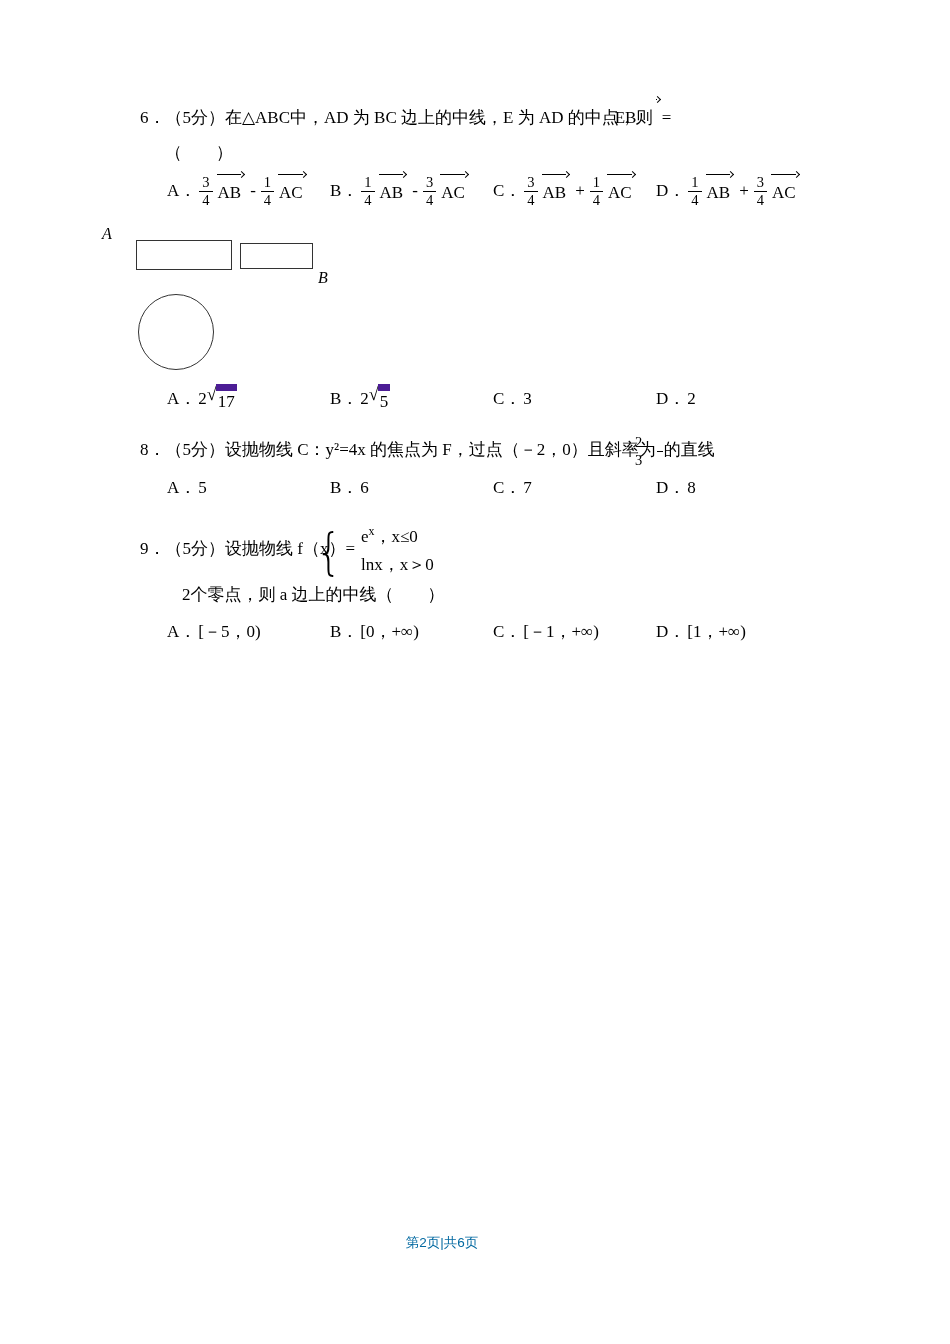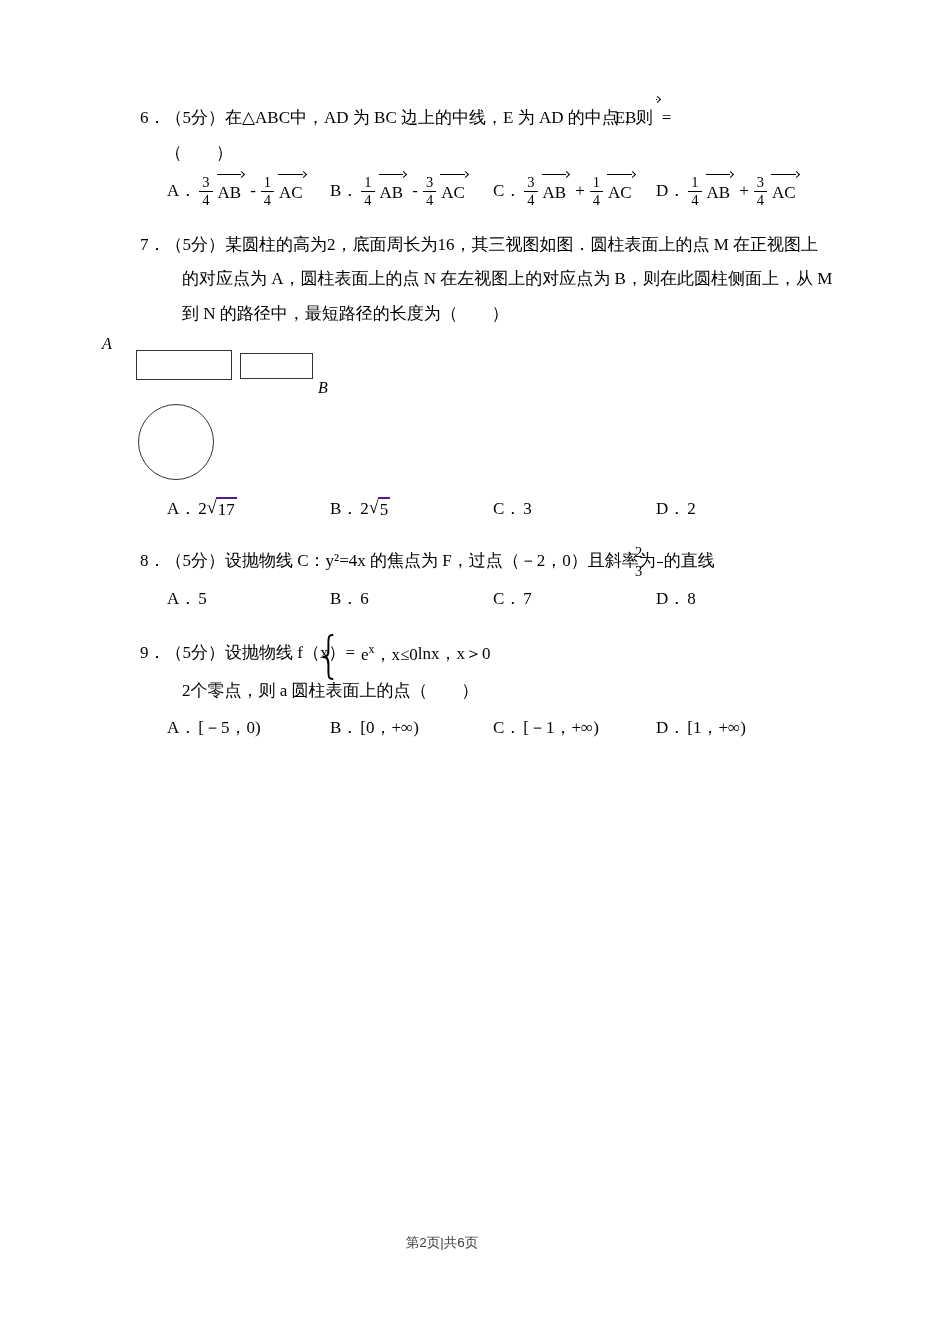--- a/index.html
+++ b/index.html
@@ -20,37 +20,37 @@
   .frac{display:inline-flex;flex-direction:column;text-align:center;font-size:14.5px;line-height:1.2;vertical-align:middle;margin:0 1px;}
   .frac .num{display:block;border-bottom:1px solid #000;padding:0 3px;}
   .frac .den{display:block;}
   
   .vec{position:relative;display:inline-block;margin:0 2px;padding:3px 3px 0 2px;}
   .vec::before{content:"";position:absolute;left:1px;right:3px;top:1px;border-top:1px solid #000;}
   .vec::after{content:"";position:absolute;right:0;top:-1px;width:4px;height:4px;border-top:1px solid #000;border-right:1px solid #000;transform:rotate(45deg);}
   
   .sqrt{display:inline-flex;align-items:flex-start;}
   .rad-sign{font-size:18px;line-height:1.15;}
-  .radicand{border-top:2px solid #4c1d95;padding:0 2px;margin-left:-1px;line-height:1.3;}
+  .radicand{border-top:7px solid #4c1d95;padding:0 2px;margin-left:-1px;line-height:1.3;}
   
   .piecewise{display:inline-flex;align-items:center;vertical-align:middle;margin:0 3px;}
   .brace{display:inline-block;font-size:40px;line-height:1;transform:scaleY(1.25);font-family:"DejaVu Sans",sans-serif;font-weight:300;margin-right:3px;}
-  .pieces{display:inline-flex;flex-direction:row;row-gap:3px;line-height:1.5;text-indent:0;}
+  .pieces{display:inline-flex;flex-direction:column;row-gap:3px;line-height:1.5;text-indent:0;}
   .piece sup{font-size:0.7em;}
   
   .figure{position:relative;height:152px;margin:6px 0 2px -24px;}
   .fig-label{position:absolute;font-style:italic;font-size:16px;line-height:1;}
   .label-a{left:-14px;top:-2px;}
   .label-b{left:202px;top:42px;}
   .fig-rect{position:absolute;border:1px solid #333;background:#fff;}
   .rect-front{left:20px;top:12px;width:96px;height:30px;}
   .rect-side{left:124px;top:15px;width:73px;height:26px;}
   .fig-circle{position:absolute;left:22px;top:66px;width:76px;height:76px;border:1px solid #333;border-radius:50%;background:#fff;}
   
-  .footer{position:absolute;left:0;width:100%;bottom:92px;text-align:center;font-size:13.5px;color:#404040;font-family:"Liberation Sans","DejaVu Sans",sans-serif;}
+  .footer{position:absolute;left:0;width:100%;bottom:92px;text-align:center;font-size:13.5px;color:#0369a1;font-family:"Liberation Sans","DejaVu Sans",sans-serif;}
 </style>
 </head>
 <body>
 
 <div class="page">
   <main class="content">
 
     <section class="question">
       <p class="qline hang"><span>6．</span><span>（5分）</span><span>在△ABC中，AD 为 BC 边上的中线，E 为 AD 的中点，则</span><span class="vec"><span>EB</span></span><span>=</span></p>
       <p class="qline cont-sm"><span>（　　）</span></p>
@@ -108,21 +108,20 @@
             <span class="frac">
               <span class="num">3</span>
               <span class="den">4</span>
             </span>
             <span class="vec"><span>AC</span></span>
           </span>
       </div>
     </section>
 
     <section class="question">
-      <p class="qline hang"><span>7．</span><span>（5分）</span><span>某圆柱的高为2，底面周长为16，其三视图如图．圆柱表面上的点 M 在正视图上的对应点为 A，圆柱表面上的点 N 在左视图上的对应点为 B，则在此圆柱侧面上，从 M 到 N 的路径中，最短路径的长度为（　　）</span></p>
       <div class="figure">
         <span class="fig-label label-a">A</span>
         <div class="fig-rect rect-front"></div>
         <div class="fig-rect rect-side"></div>
         <span class="fig-label label-b">B</span>
         <div class="fig-circle"></div>
       </div>
       <div class="options">
         <span class="opt">
             <span class="opt-label">A．</span>
@@ -177,21 +176,21 @@
     </section>
 
     <section class="question">
       <p class="qline hang"><span>9．</span><span>（5分）</span><span>设抛物线 f（x）=</span><span class="piecewise">
             <span class="brace">{</span>
             <span class="pieces">
               <span class="piece"><span>e</span><sup>x</sup><span>，x≤0</span></span>
               <span class="piece">lnx，x＞0</span>
             </span>
           </span></p>
-      <p class="qline cont">2个零点，则 a 圆柱表面上的点（　　）</p>
+      <p class="qline cont">2个零点，则 a 边上的中线（　　）</p>
       <div class="options">
         <span class="opt">
             <span class="opt-label">A．</span>
             <span>[－5，0)</span>
           </span>
         <span class="opt">
             <span class="opt-label">B．</span>
             <span>[0，+∞)</span>
           </span>
         <span class="opt">

